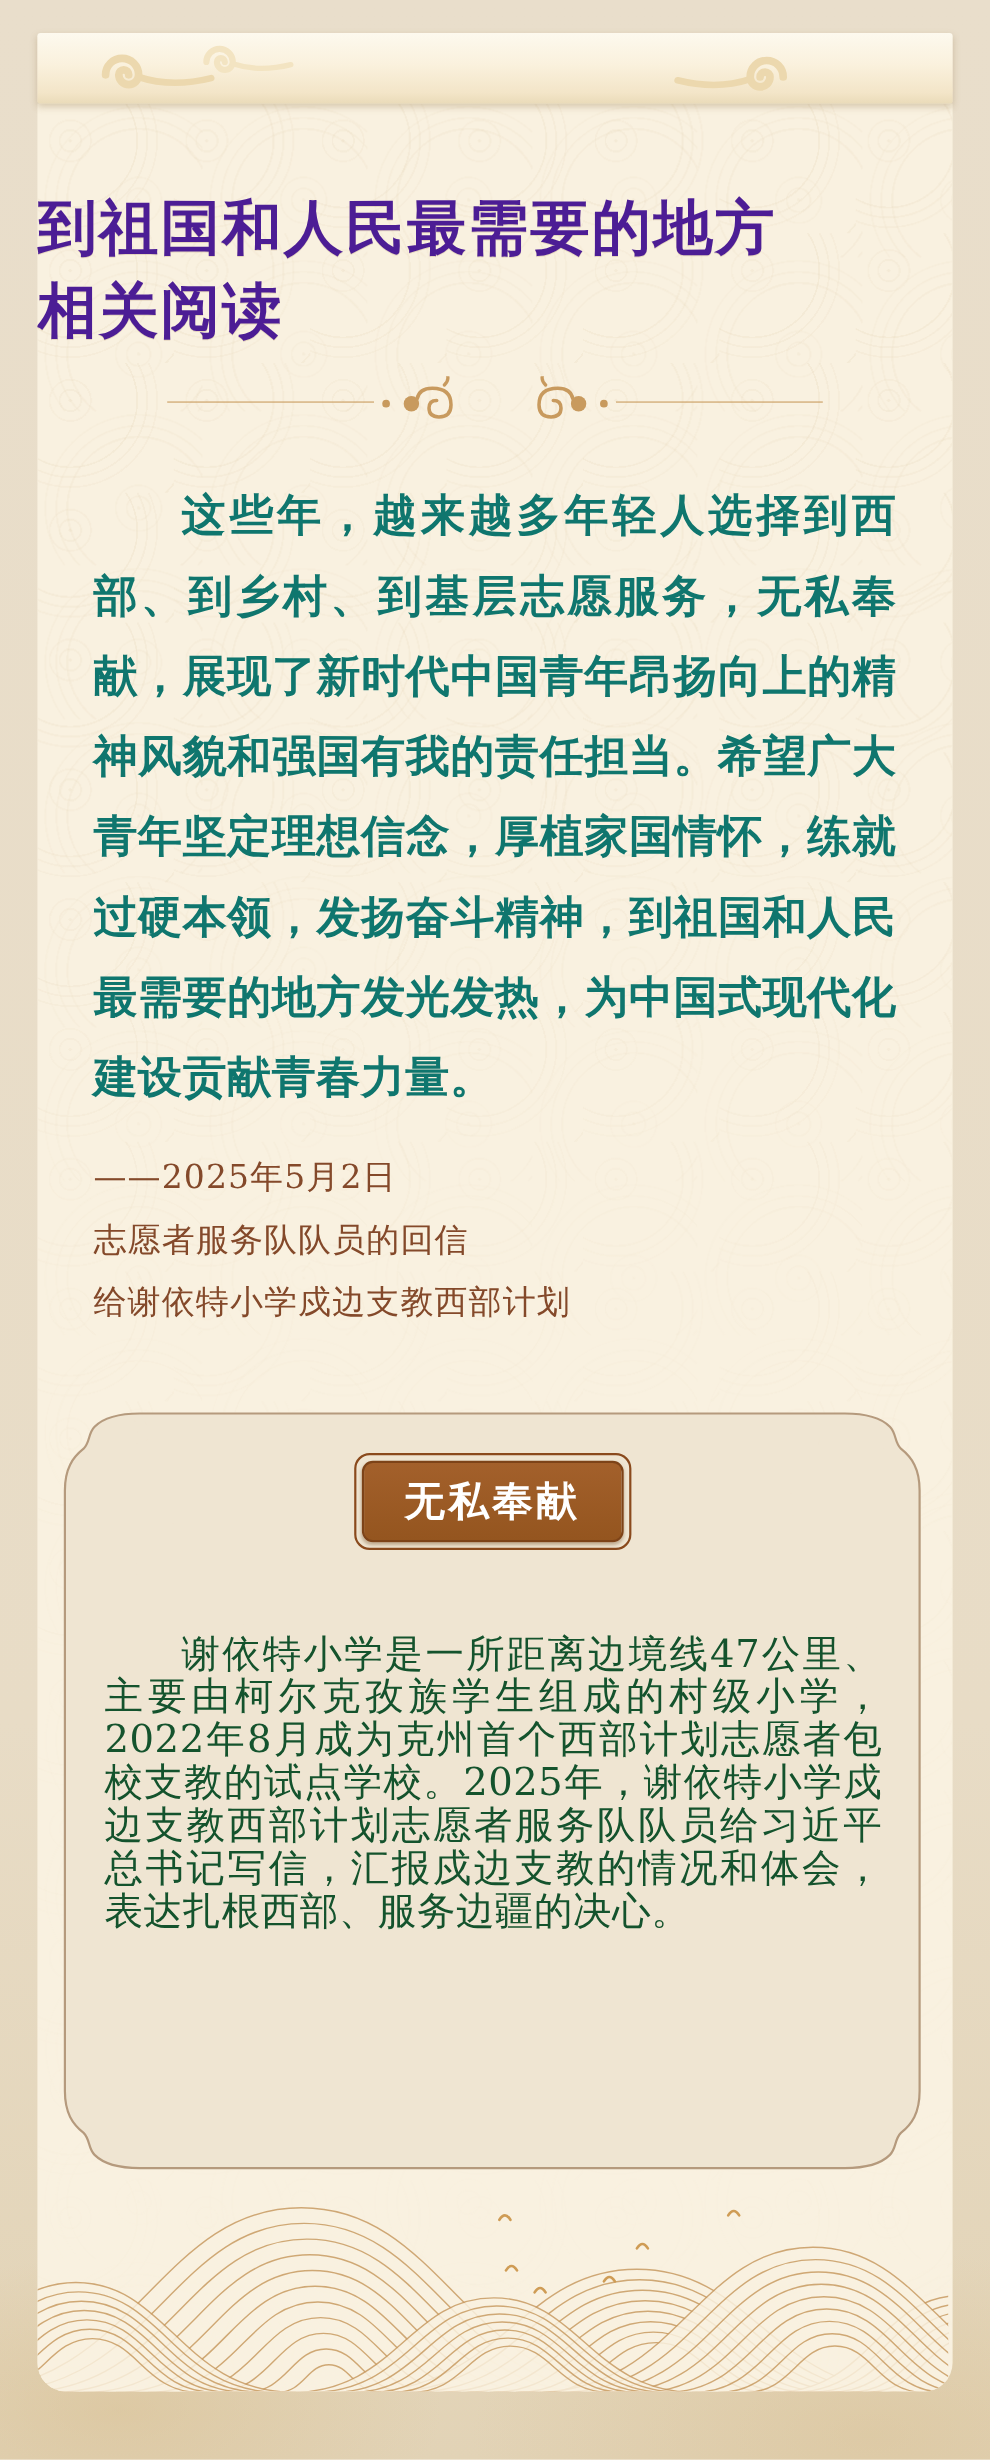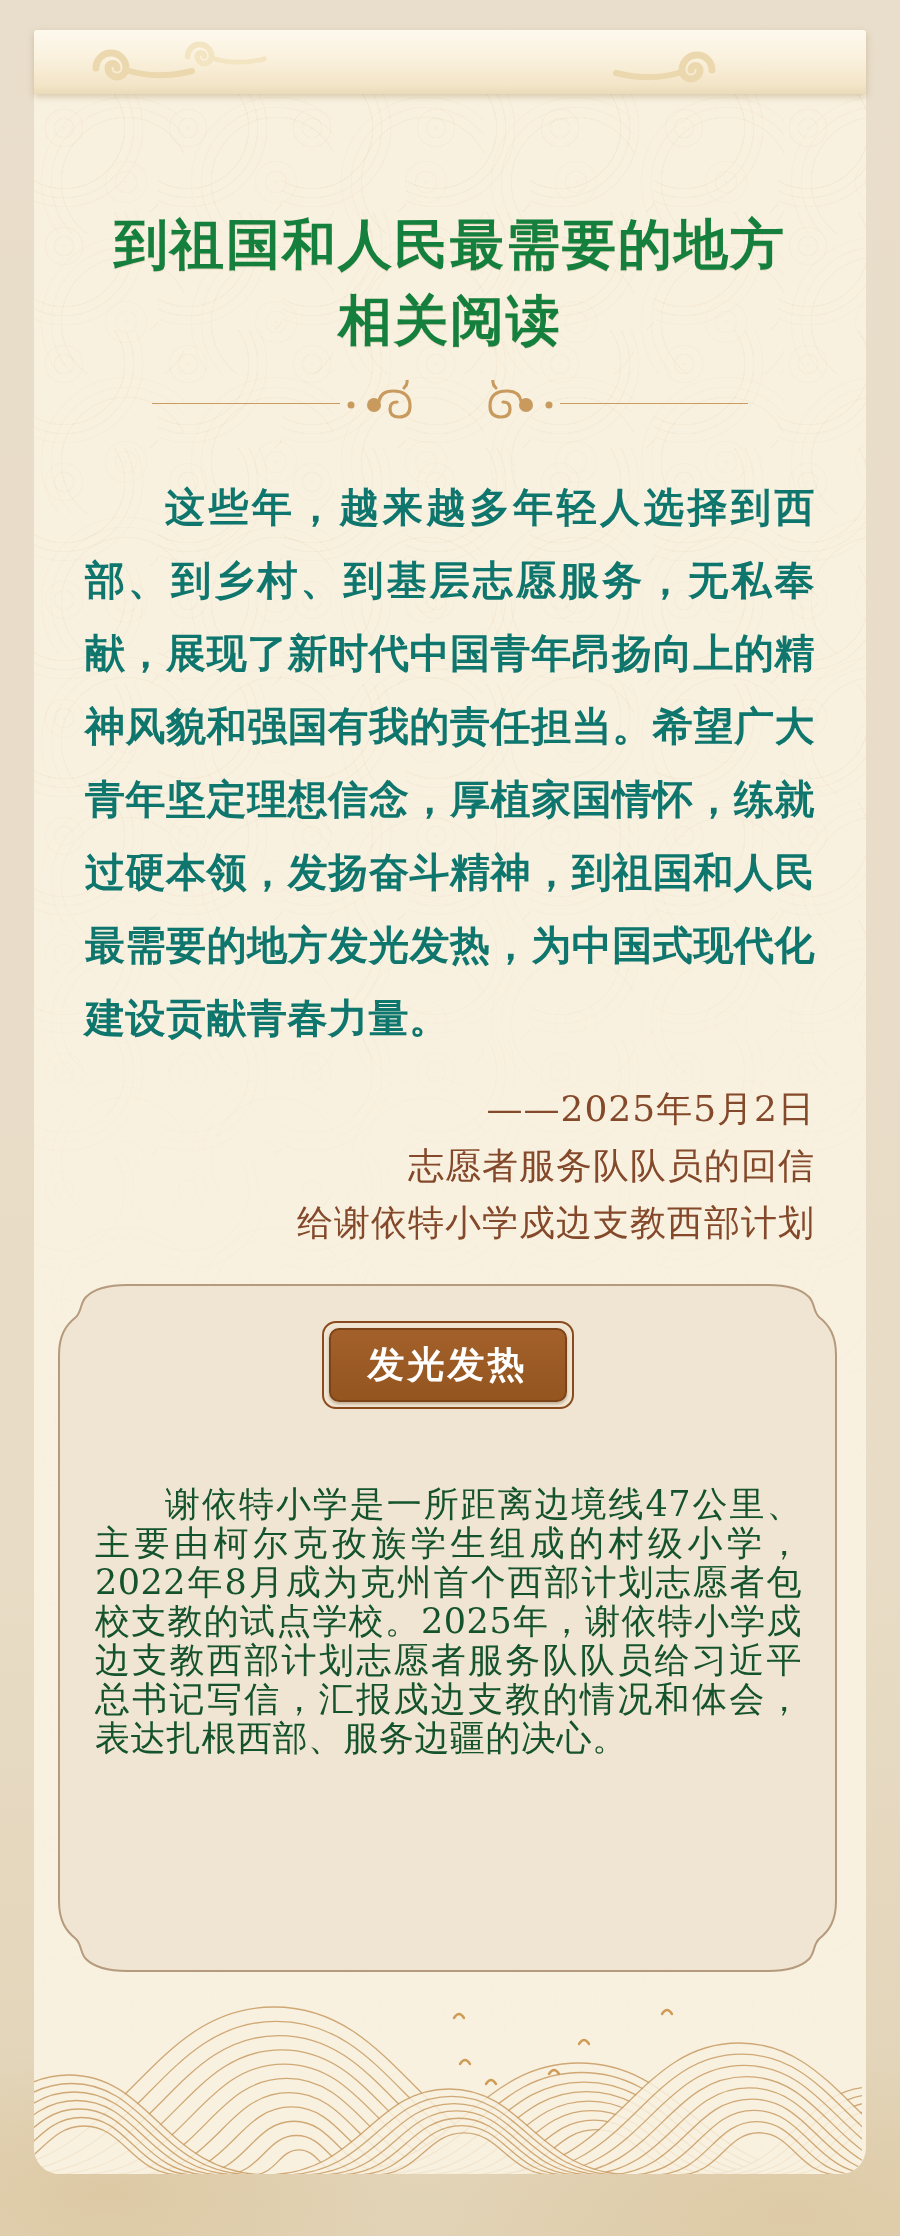--- a/index.html
+++ b/index.html
@@ -28,40 +28,40 @@
     position:absolute;inset:0;pointer-events:none;opacity:.55;
     background-image:
       repeating-radial-gradient(circle at 30px 34px, rgba(199,168,118,.16) 0 1.5px, transparent 1.5px 9px, rgba(199,168,118,.13) 9px 10.5px, transparent 10.5px 18px, rgba(199,168,118,.10) 18px 19.5px, transparent 19.5px 60px),
       repeating-radial-gradient(circle at 92px 88px, rgba(199,168,118,.13) 0 1.5px, transparent 1.5px 10px, rgba(199,168,118,.10) 10px 11.5px, transparent 11.5px 20px, rgba(199,168,118,.08) 20px 21.5px, transparent 21.5px 64px);
     background-size:124px 118px,150px 140px;
     -webkit-mask-image:linear-gradient(180deg,#000 0 30%,rgba(0,0,0,.45) 52%,rgba(0,0,0,.25) 70%,rgba(0,0,0,.15) 100%);
             mask-image:linear-gradient(180deg,#000 0 30%,rgba(0,0,0,.45) 52%,rgba(0,0,0,.25) 70%,rgba(0,0,0,.15) 100%);
   }
   
   .title{
-    margin-top:112px;text-align:center;color:#15803d;font-weight:bold;
+    margin-top:74px;text-align:left;color:#4c1d95;font-weight:bold;
     font-size:54px;line-height:76px;letter-spacing:2px;
     text-shadow:0 1px 0 rgba(120,60,10,.15);position:relative;z-index:2;
   }
   
   .divider{
     width:596px;margin:22px auto 0;display:flex;align-items:center;gap:6px;
     position:relative;z-index:2;
   }
   .divider .rule{flex:1;height:0;border-top:1.6px solid #c99c5f;}
   
   .quote{
     width:730px;margin:44px auto 0;position:relative;z-index:2;
     color:#0f766e;font-weight:bold;font-size:40px;line-height:73px;
     text-align:justify;text-indent:2em;letter-spacing:.5px;
   }
   
   .attribution{
-    width:730px;margin:26px auto 0;text-align:right;position:relative;z-index:2;
-    color:#84492a;font-size:36px;line-height:57px;letter-spacing:1px;
+    width:730px;margin:26px auto 0;text-align:left;position:relative;z-index:2;
+    color:#84492a;font-size:30px;line-height:57px;letter-spacing:1px;
   }
   
   .card{position:absolute;left:23px;top:1189px;width:781px;height:690px;z-index:2;}
   .card-frame{position:absolute;inset:0;width:100%;height:100%;}
   .badge{
     position:absolute;left:50%;top:45px;transform:translateX(-50%);
     min-width:238px;height:74px;padding:0 34px;box-sizing:border-box;
     background:linear-gradient(180deg,#a3602b,#94551f);
     border:2px solid #7d4318;border-radius:10px;
     display:flex;align-items:center;justify-content:center;
@@ -137,21 +137,21 @@
       <svg class="card-frame" viewBox="0 0 781 690" preserveAspectRatio="none">
         <path d="M70 2 H711
                  C732 2 744 6 752 14 C758 20 756 28 762 34 C772 42 779 52 779 72
                  V618
                  C779 638 772 648 762 656 C756 662 758 670 752 676 C744 684 732 688 711 688
                  H70
                  C49 688 37 684 29 676 C23 670 25 662 19 656 C9 648 2 638 2 618
                  V72
                  C2 52 9 42 19 34 C25 28 23 20 29 14 C37 6 49 2 70 2 Z" fill="rgba(238,228,209,0.95)" stroke="#b59a7d" stroke-width="2"></path>
       </svg>
-      <div class="badge">发光发热</div>
+      <div class="badge">无私奉献</div>
       <p class="related-text">谢依特小学是一所距离边境线47公里、主要由柯尔克孜族学生组成的村级小学，2022年8月成为克州首个西部计划志愿者包校支教的试点学校。2025年，谢依特小学戍边支教西部计划志愿者服务队队员给习近平总书记写信，汇报戍边支教的情况和体会，表达扎根西部、服务边疆的决心。</p>
     </div>
 
     <svg id="mountains" class="mountains" viewBox="0 0 828 188">
       <path d="M-75 189 C88.80000000000001 189 107.70000000000002 21 240 21 C372.29999999999995 21 391.2 189 555 189" fill="#f9f1e0" stroke="#c89b62" stroke-width="1.3" opacity="0.85"></path>
         <path d="M-45.72500000000002 189 C104.15199999999999 189 121.4455 35.28 242.5 35.28 C363.5545 35.28 380.848 189 530.725 189" fill="none" stroke="#c89b62" stroke-width="1.3" opacity="0.85"></path>
         <path d="M-16.44999999999999 189 C119.504 189 135.191 49.56 245 49.56 C354.80899999999997 49.56 370.496 189 506.45 189" fill="none" stroke="#c89b62" stroke-width="1.3" opacity="0.85"></path>
         <path d="M12.824999999999989 189 C134.856 189 148.9365 63.84 247.5 63.84 C346.0635 63.84 360.144 189 482.175 189" fill="none" stroke="#c89b62" stroke-width="1.3" opacity="0.85"></path>
         <path d="M42.10000000000002 189 C150.20800000000003 189 162.68200000000002 78.12000000000002 250 78.12000000000002 C337.318 78.12000000000002 349.792 189 457.9 189" fill="none" stroke="#c89b62" stroke-width="1.3" opacity="0.85"></path>
         <path d="M71.375 189 C165.56 189 176.4275 92.4 252.5 92.4 C328.5725 92.4 339.44 189 433.625 189" fill="none" stroke="#c89b62" stroke-width="1.3" opacity="0.85"></path>

